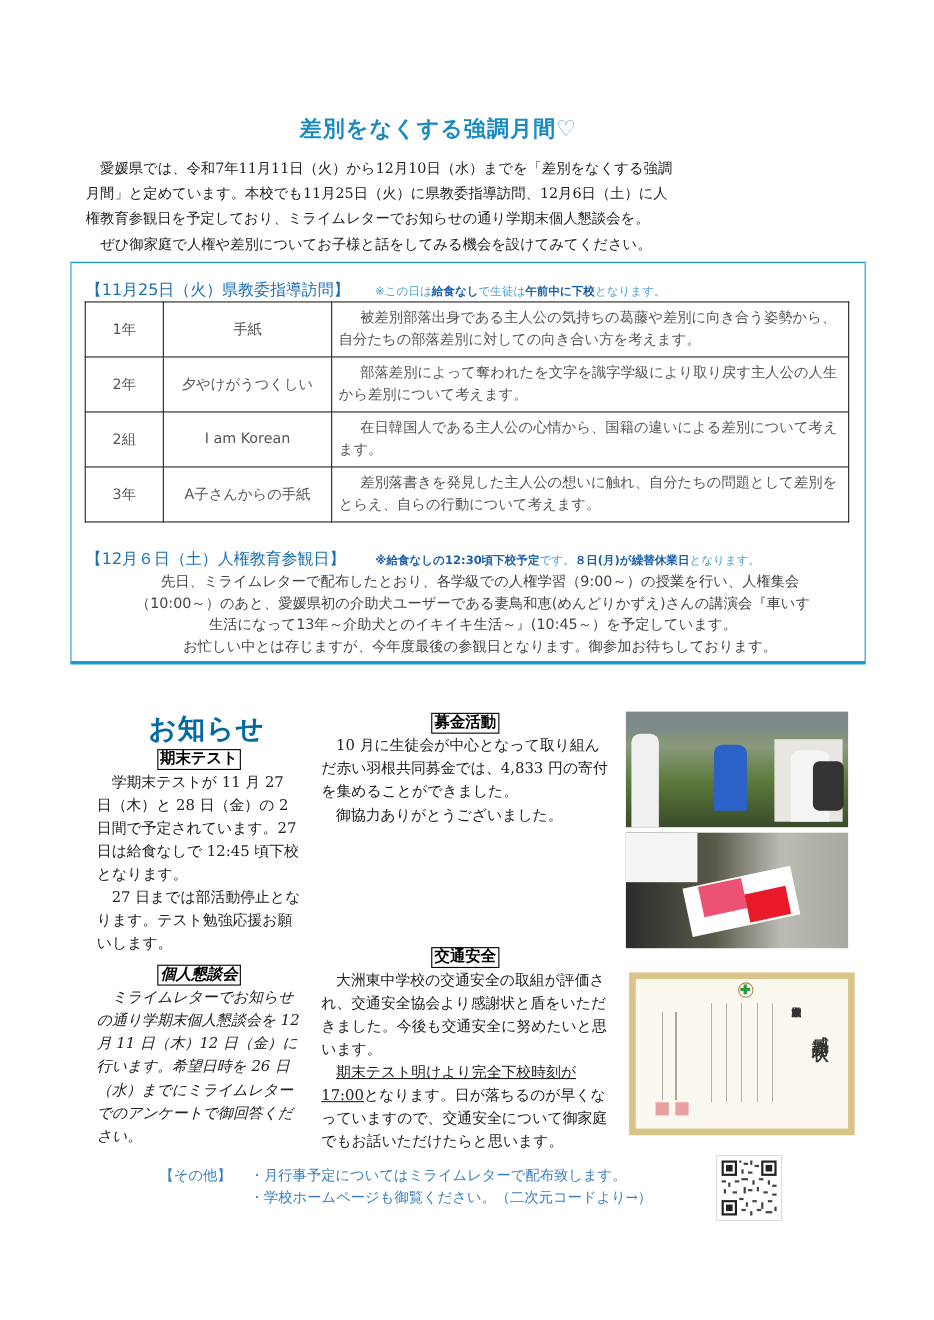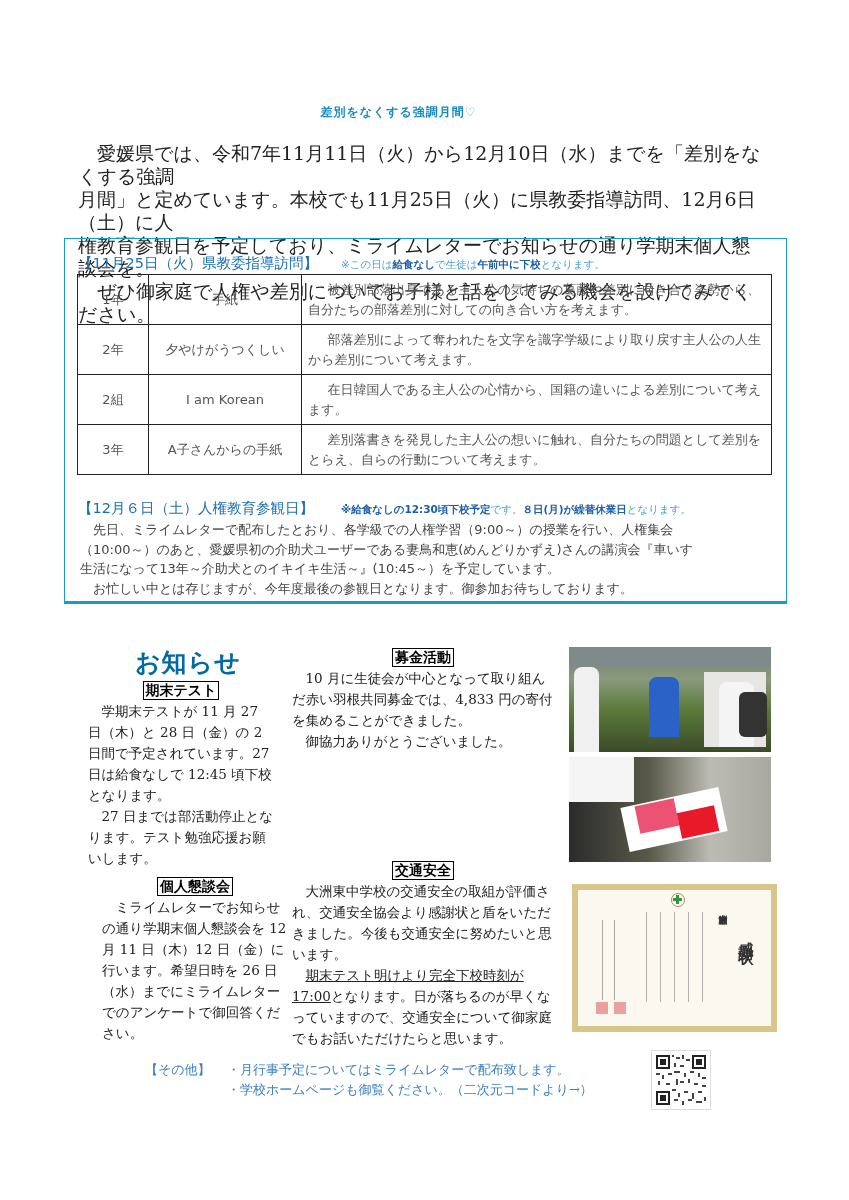--- a/index.html
+++ b/index.html
@@ -1,34 +1,34 @@
 <!DOCTYPE html>
 <html><head>
 <meta charset="utf-8">
 <style>
   html,body{margin:0;padding:0;background:#fff;}
   body{width:849px;height:1200px;position:relative;overflow:hidden;font-family:"DejaVu Serif","Liberation Serif",serif;color:#222;}
   .abs{position:absolute;}
-  .title{left:0;width:797px;top:104px;text-align:center;font-family:"DejaVu Sans","Liberation Sans",sans-serif;font-weight:bold;font-size:12px;color:#1a8bc0;letter-spacing:1px;}
+  .title{left:0;width:797px;top:104px;text-align:center;font-family:"DejaVu Sans","Liberation Sans",sans-serif;font-weight:bold;font-size:20px;color:#1a8bc0;letter-spacing:1px;}
   .title .heart{color:#5aa9d6;font-weight:normal;}
-  .intro{left:78px;top:142px;width:690px;font-size:19px;line-height:23px;color:#222;}
+  .intro{left:78px;top:142px;width:690px;font-size:13px;line-height:23px;color:#222;}
   .intro p{margin:0;text-indent:1em;}
   .intro p.cont{text-indent:0;}
   .frame{left:64px;top:238px;width:723px;height:366px;border:1px solid #1a9bd0;border-bottom:3px solid #1a9bd0;box-sizing:border-box;}
   .sec-head{font-family:"DejaVu Sans","Liberation Sans",sans-serif;font-size:14.5px;color:#1a6fb0;white-space:nowrap;}
   .note{font-family:"DejaVu Sans","Liberation Sans",sans-serif;font-size:10.5px;color:#4a9fd0;white-space:nowrap;}
   .note b{color:#1a5fa8;font-weight:bold;}
   table.lessons{border-collapse:collapse;position:absolute;left:77px;top:274px;width:695px;font-family:"DejaVu Sans","Liberation Sans",sans-serif;font-size:13px;color:#555;padding-left:40px;}
   table.lessons td{border:1.5px solid #222;height:49px;padding:0 6px;vertical-align:middle;}
   table.lessons td.c1{width:58px;text-align:center;}
   table.lessons td.c2{width:140px;text-align:center;white-space:nowrap;}
   table.lessons td.c3{line-height:20px;text-indent:1.5em;}
   .sec2{left:78px;top:498px;}
   .sec2body{left:80px;top:520px;width:700px;font-family:"DejaVu Sans","Liberation Sans",sans-serif;font-size:13px;line-height:19.5px;color:#444;}
-  .sec2body p{margin:0;text-indent:1em;}
+  .sec2body p{margin:0;text-indent:1em;text-align:center;}
   .sec2body p.cont{text-indent:0;}
   .oshirase{left:135px;top:634px;font-family:"DejaVu Sans","Liberation Sans",sans-serif;font-weight:bold;font-size:25px;color:#0369a1;letter-spacing:1px;margin-top:12px;}
   .boxhead{display:inline-block;border:1px solid #000;padding:0 2px;font-weight:bold;font-size:14px;line-height:17px;color:#000;font-family:"DejaVu Sans","Liberation Sans",sans-serif;}
   .col{font-size:13.5px;line-height:21px;color:#222;}
   .col p{margin:0;text-indent:1em;}
   .hc{text-align:center;}
   .u{text-decoration:underline;}
   .photo{background:#888;overflow:hidden;}
   .other{left:145px;top:1060px;font-size:13px;line-height:20px;color:#3a7fc0;}
   .qr{left:651px;top:1050px;width:58px;height:58px;background:#fff;border:1px solid #ddd;}
@@ -90,21 +90,21 @@
 </div>
 
 <div class="abs oshirase">お知らせ</div>
 
 <div class="abs col" style="left:88px;top:680px;width:186px;">
   <div class="hc"><span class="boxhead">期末テスト</span></div>
   <p>学期末テストが 11 月 27 日（木）と 28 日（金）の 2 日間で予定されています。27 日は給食なしで 12:45 頃下校となります。</p>
   <p>27 日までは部活動停止となります。テスト勉強応援お願いします。</p>
 </div>
 
-<div class="abs col" style="left:102px;top:876px;width:186px;">
+<div class="abs col" style="left:88px;top:876px;width:186px;font-style:italic;">
   <div class="hc"><span class="boxhead">個人懇談会</span></div>
   <p>ミライムレターでお知らせの通り学期末個人懇談会を 12 月 11 日（木）12 日（金）に行います。希望日時を 26 日（水）までにミライムレターでのアンケートで御回答ください。</p>
 </div>
 
 <div class="abs col" style="left:292px;top:647px;width:262px;">
   <div class="hc"><span class="boxhead">募金活動</span></div>
   <p>10 月に生徒会が中心となって取り組んだ赤い羽根共同募金では、4,833 円の寄付を集めることができました。</p>
   <p>御協力ありがとうございました。</p>
 </div>
 

